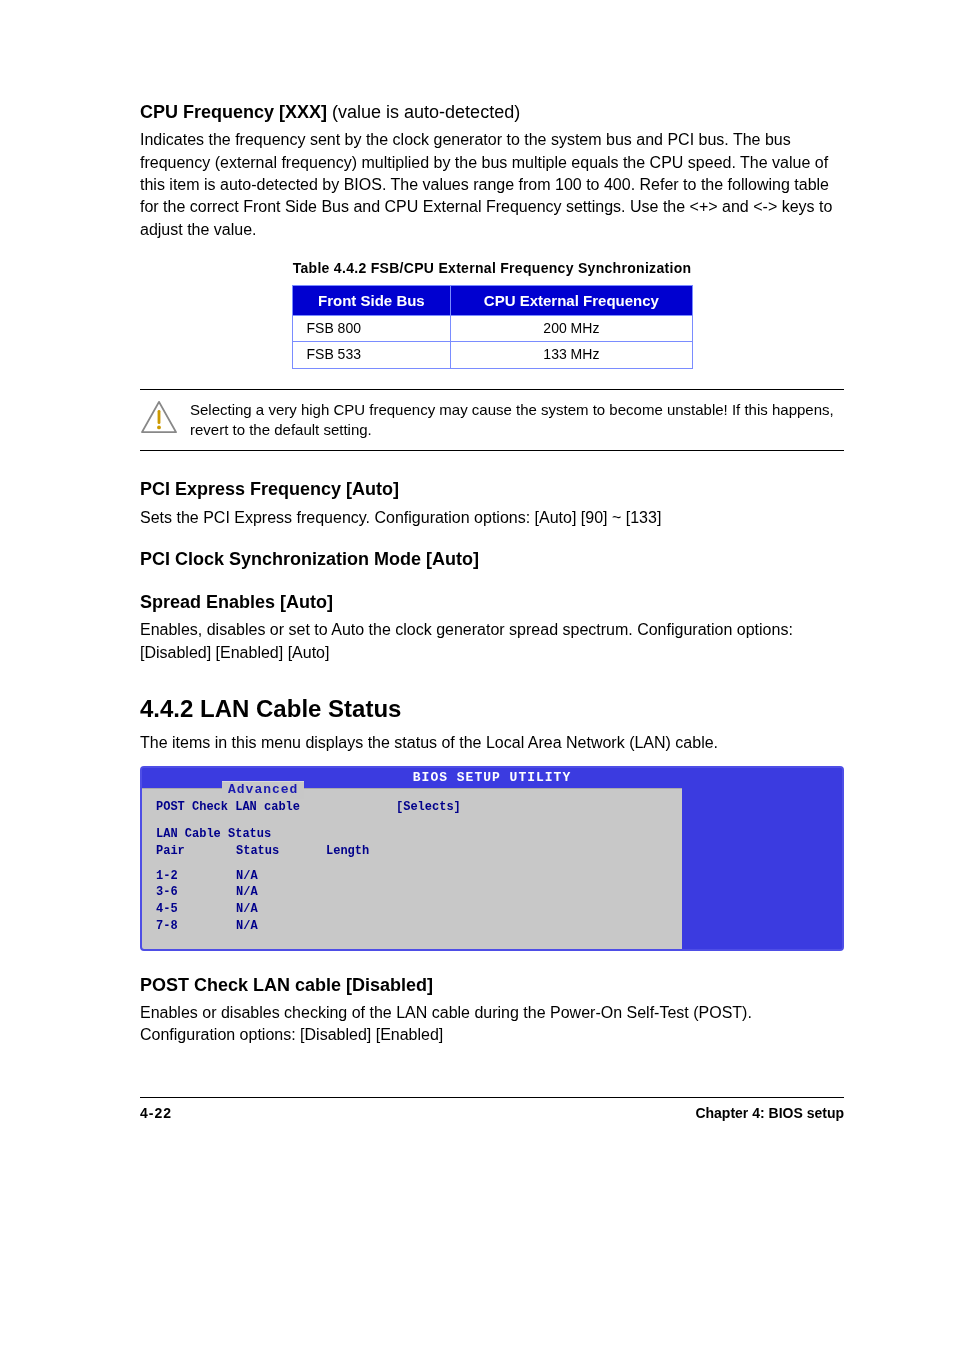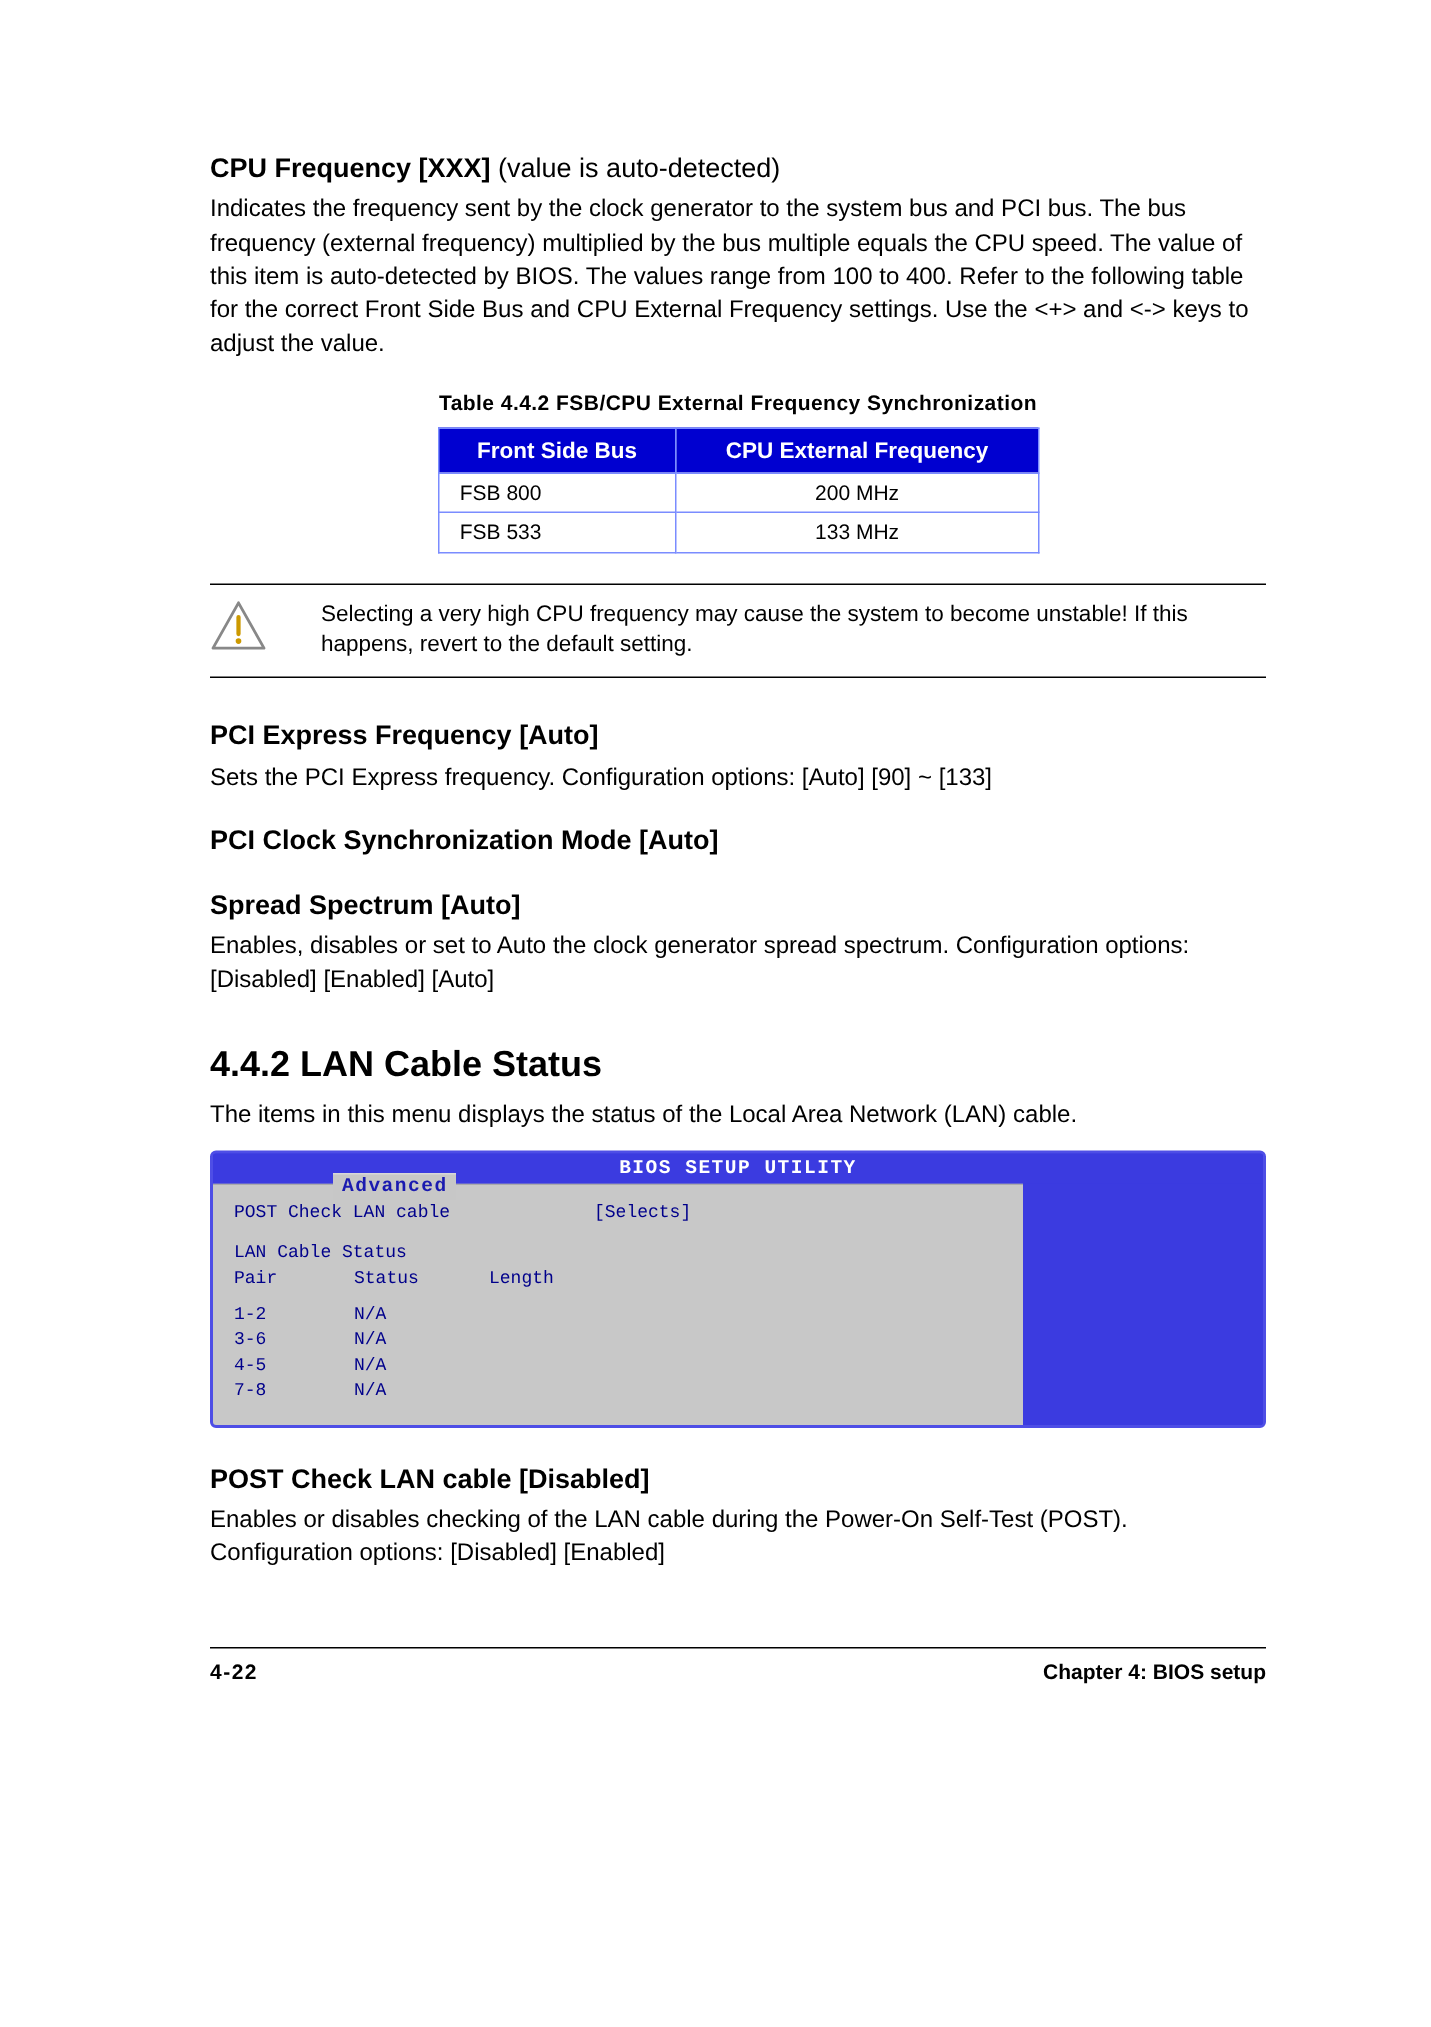--- a/index.html
+++ b/index.html
@@ -56,21 +56,21 @@
   }
   .fsb-table td.col1 {
     text-align: left;
   }
   .fsb-table td.col2 {
     text-align: center;
   }
   .note-row {
     display: flex;
     align-items: flex-start;
-    gap: 36px;
+    gap: 12px;
     border-top: 1px solid #000;
     border-bottom: 1px solid #000;
     padding: 10px 0 10px 0;
     margin-bottom: 26px;
   }
   .note-icon svg {
     width: 38px;
     height: 34px;
   }
   .note-text {
@@ -118,21 +118,21 @@
   .bios-body {
     display: flex;
   }
   .bios-left {
     background: #c8c8c8;
     flex: 1;
     padding: 10px 14px 14px 14px;
     font-family: "Courier New", monospace;
     font-size: 12px;
     color: #00008b;
-    font-weight: normal;
+    font-weight: bold;
     border-top: 1px solid #aaa;
   }
   .bios-right {
     width: 160px;
     background: #3b3be0;
   }
   .bios-line {
     display: flex;
   }
   .bios-line .lbl { width: 240px; }
@@ -207,21 +207,21 @@
 <div class="section-block">
   <div class="h3">PCI Express Frequency [Auto]</div>
   <div class="body-text">Sets the PCI Express frequency. Configuration options: [Auto] [90] ~ [133]</div>
 </div>
 
 <div class="section-block">
   <div class="h3">PCI Clock Synchronization Mode [Auto]</div>
 </div>
 
 <div class="section-block">
-  <div class="h3">Spread Spectrum [Auto]</div>
+  <div class="h3">Spread Enables [Auto]</div>
   <div class="body-text">Enables, disables or set to Auto the clock generator spread spectrum. Configuration options: [Disabled] [Enabled] [Auto]</div>
 </div>
 
 <div class="h2">4.4.2   LAN Cable Status</div>
 <div class="body-text">The items in this menu displays the status of the Local Area Network (LAN) cable.</div>
 
 <div class="bios-outer">
   <div class="bios-title-row">
     <span>BIOS SETUP UTILITY</span>
     <span class="adv-tab">Advanced</span>

